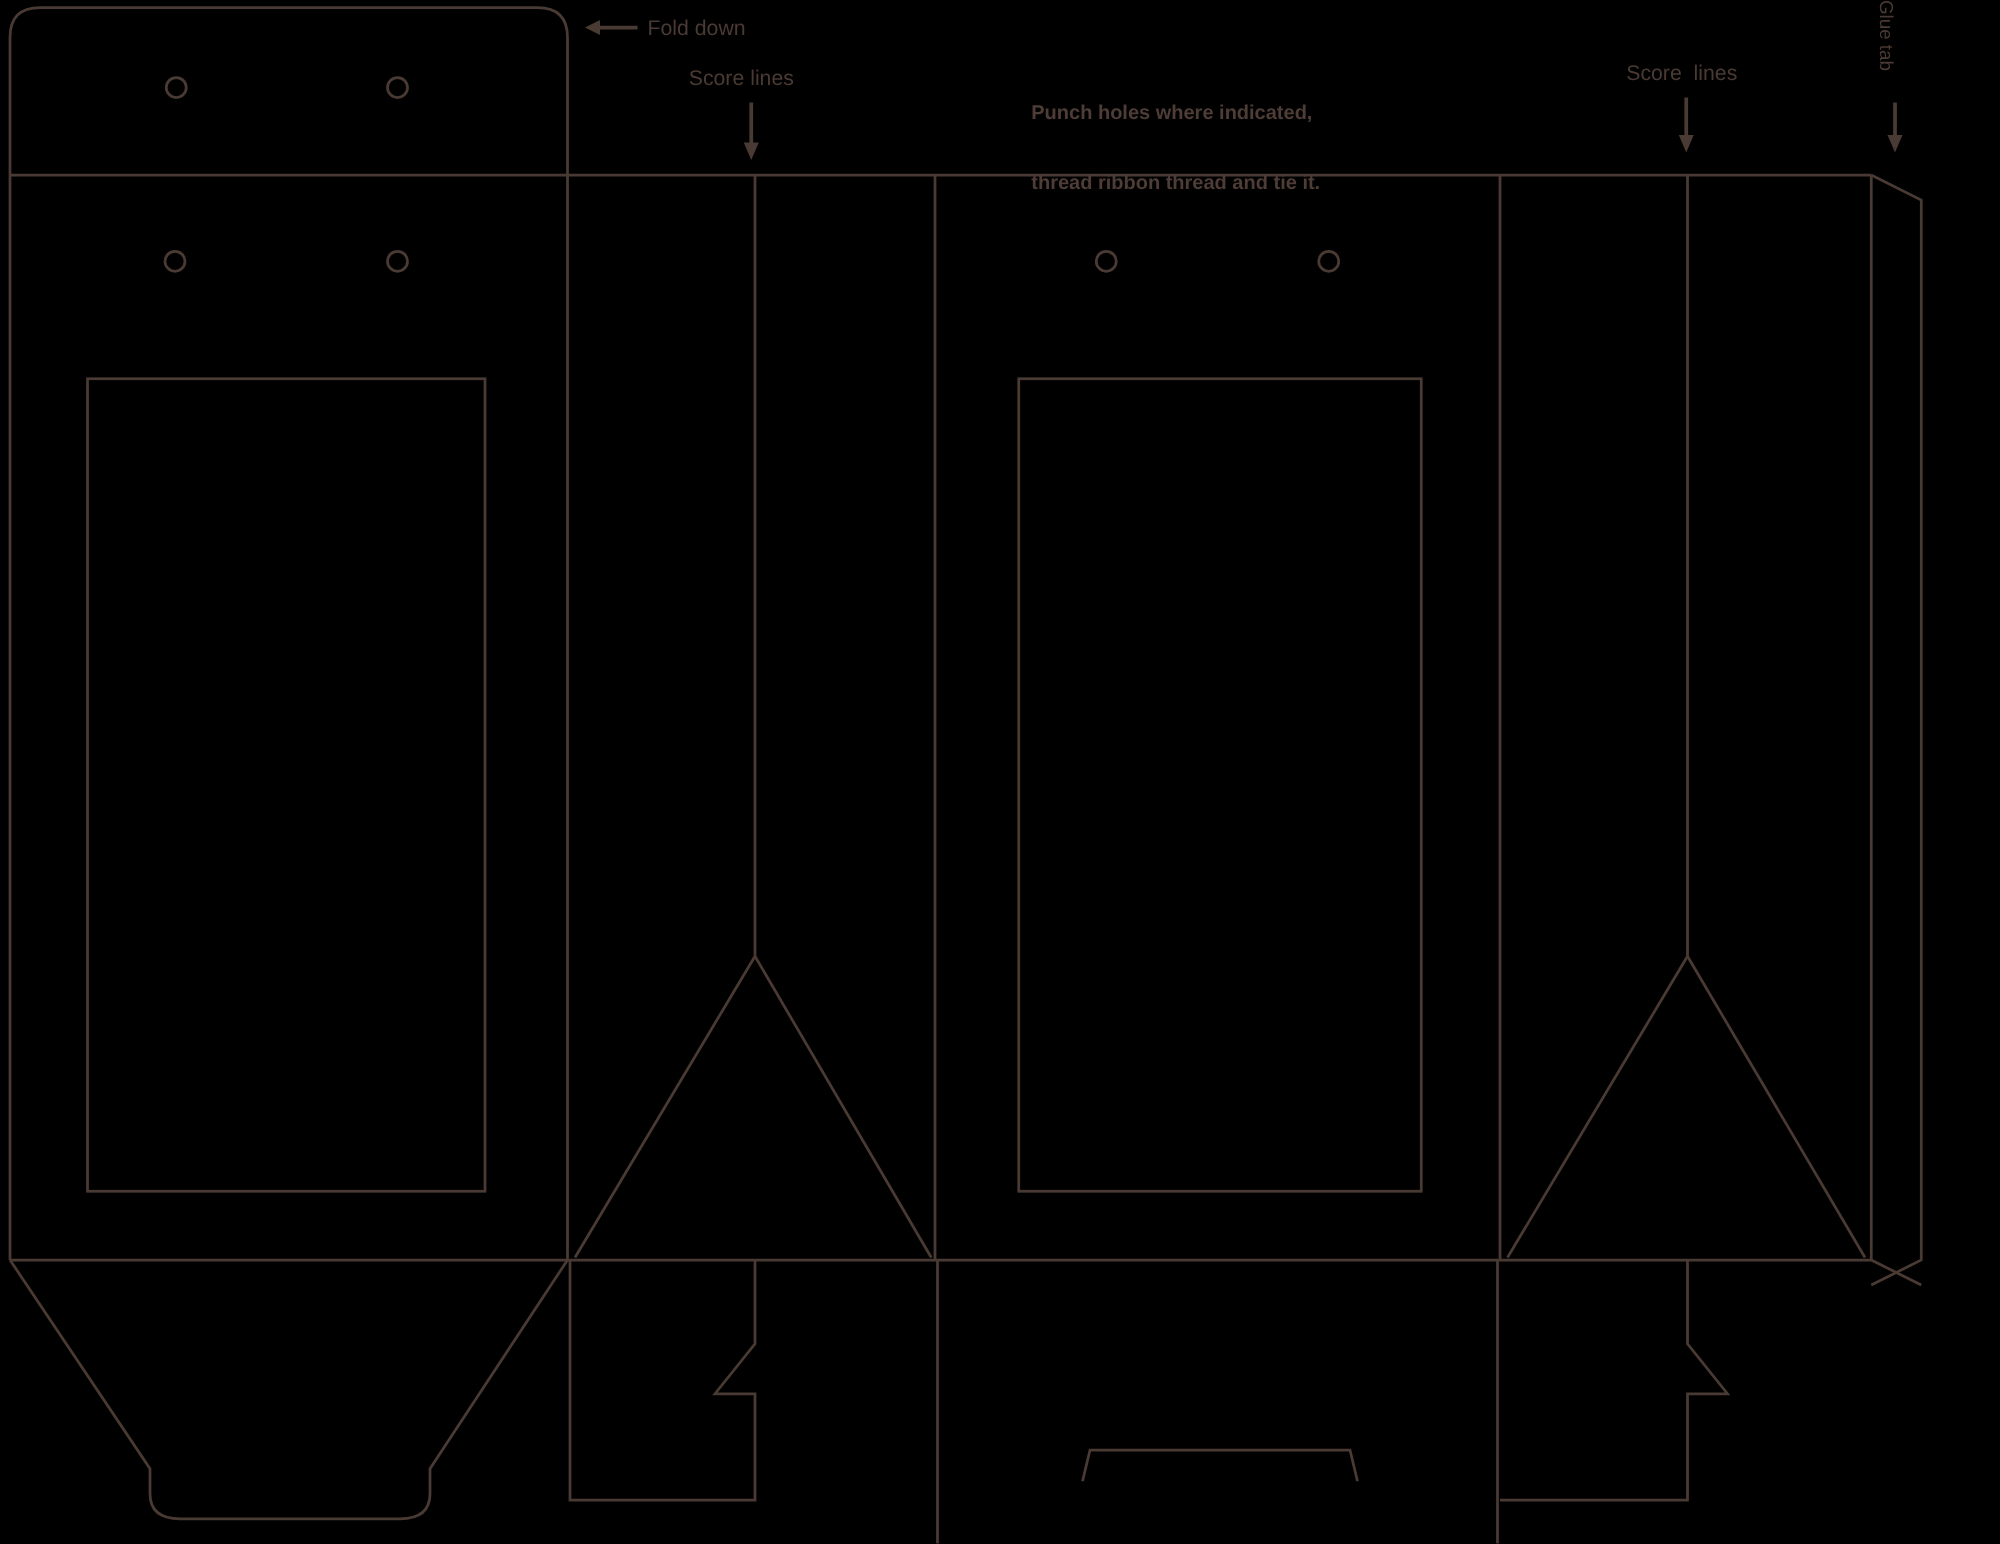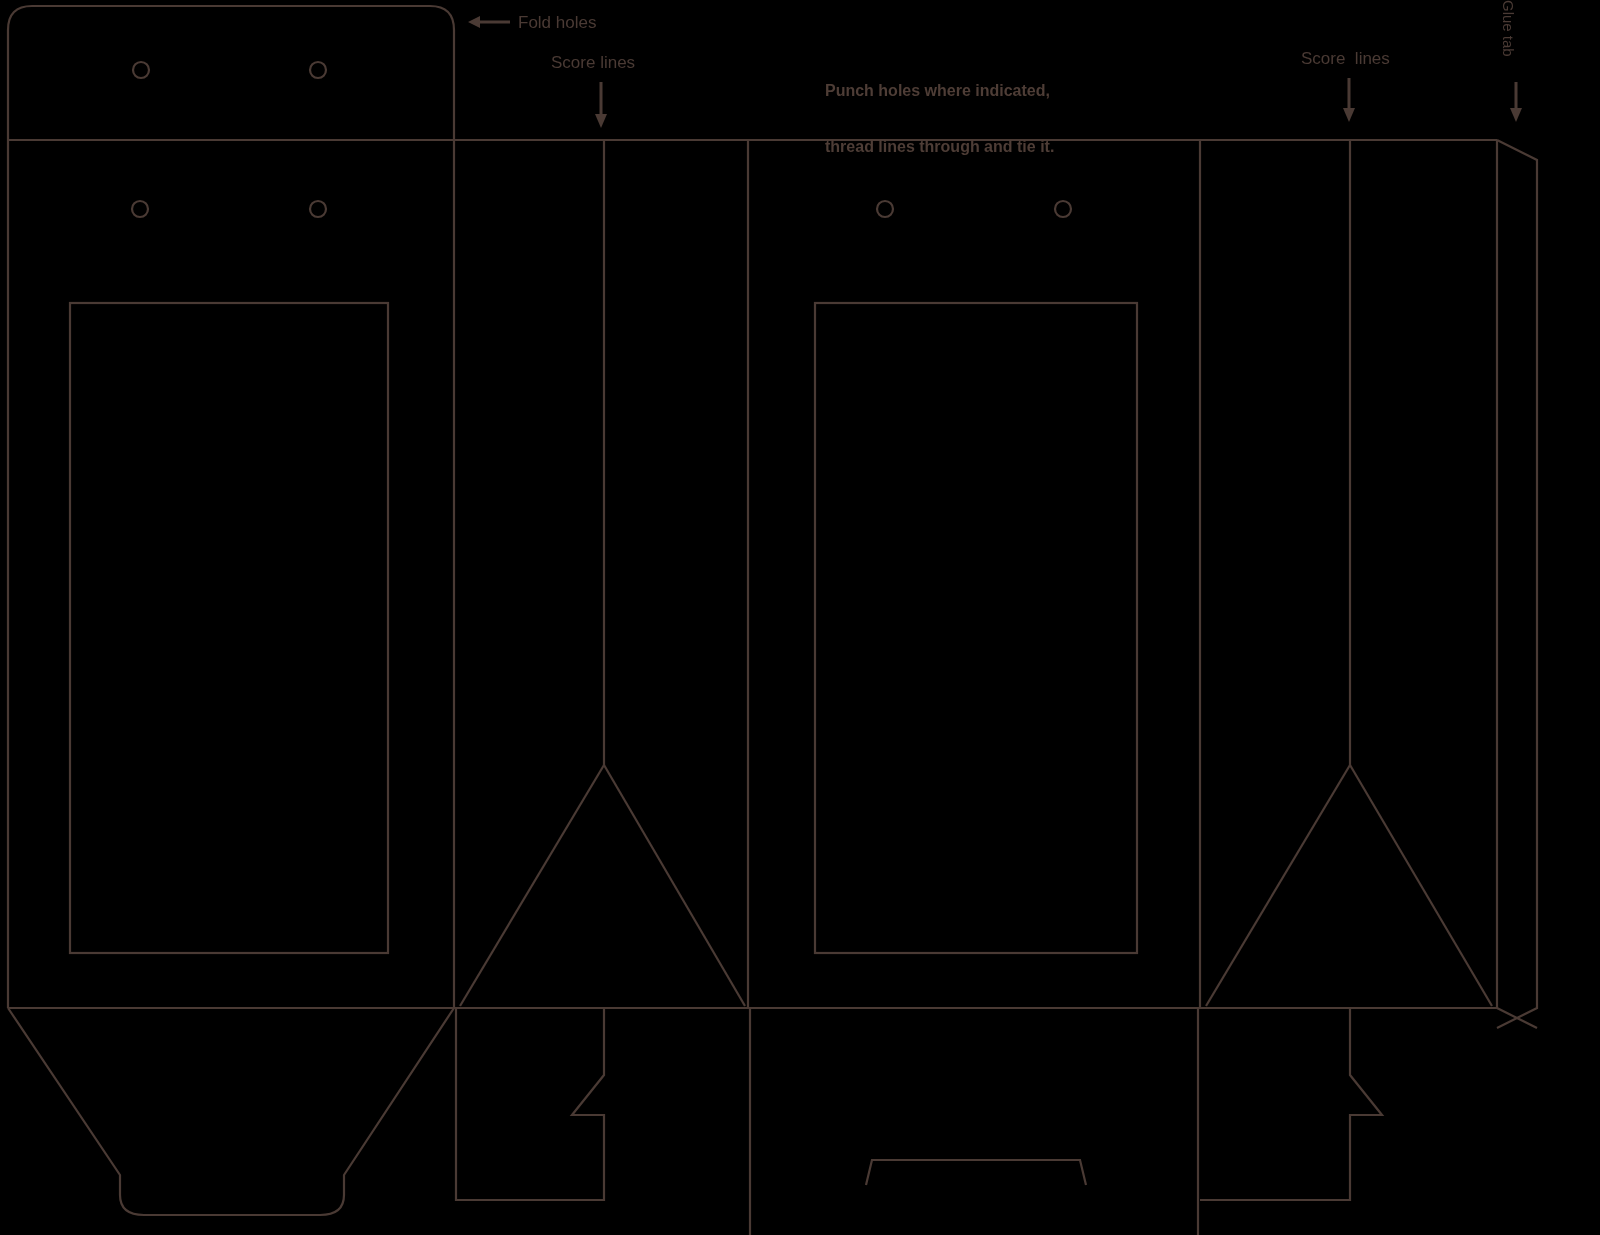--- a/index.html
+++ b/index.html
@@ -126,26 +126,26 @@
         <line x1="1349" y1="78" x2="1349" y2="112"></line>
         <polygon points="1349,122 1343,108 1355,108" stroke="none"></polygon>
       </g>
       <g>
         <line x1="1516" y1="82" x2="1516" y2="112"></line>
         <polygon points="1516,122 1510,108 1522,108" stroke="none"></polygon>
       </g>
     </g>
   </svg>
 
-  <div class="annotation ann-fold-down">Fold holes</div>
+  <div class="annotation ann-fold-down">Fold down</div>
 
   <div class="annotation ann-score-left">Score lines</div>
 
   <div class="annotation ann-score-right">Score  lines</div>
 
   <div class="annotation ann-punch">
     <div>Punch holes where indicated,</div>
-    <div>thread lines through and tie it.</div>
+    <div>thread ribbon thread and tie it.</div>
   </div>
 
   <div class="annotation ann-glue-tab">Glue tab</div>
 
 </div>
 
 </body></html>

